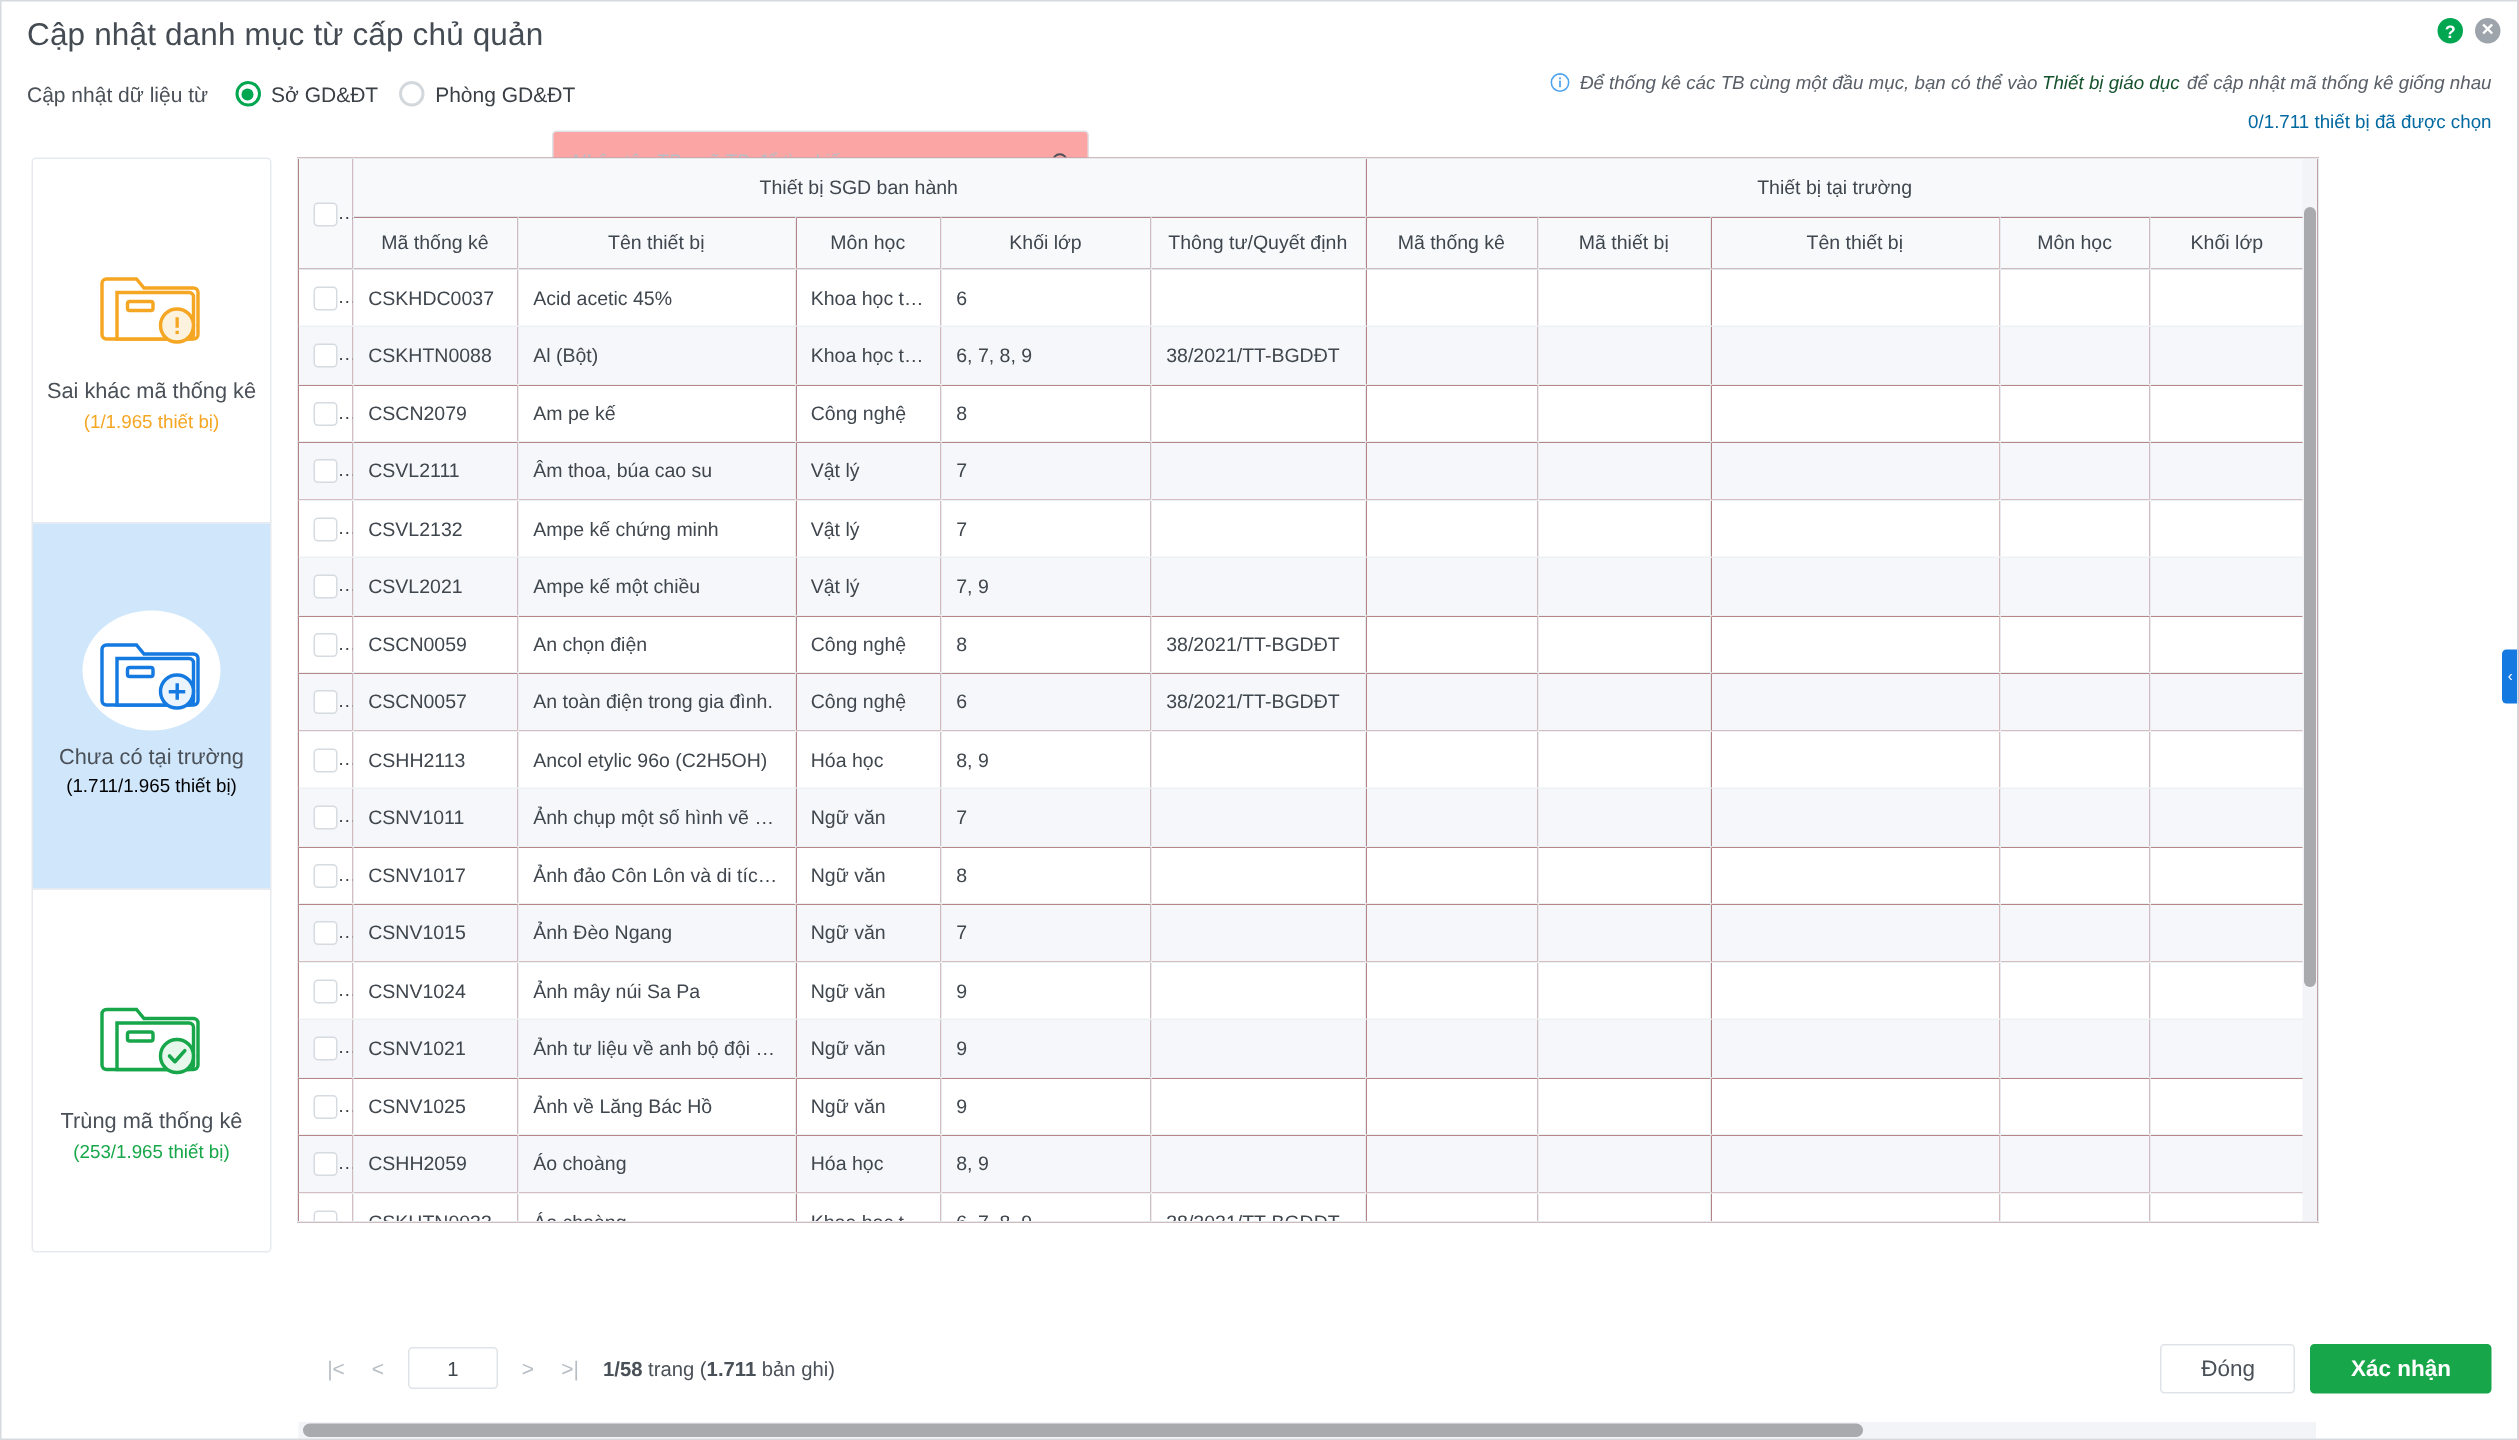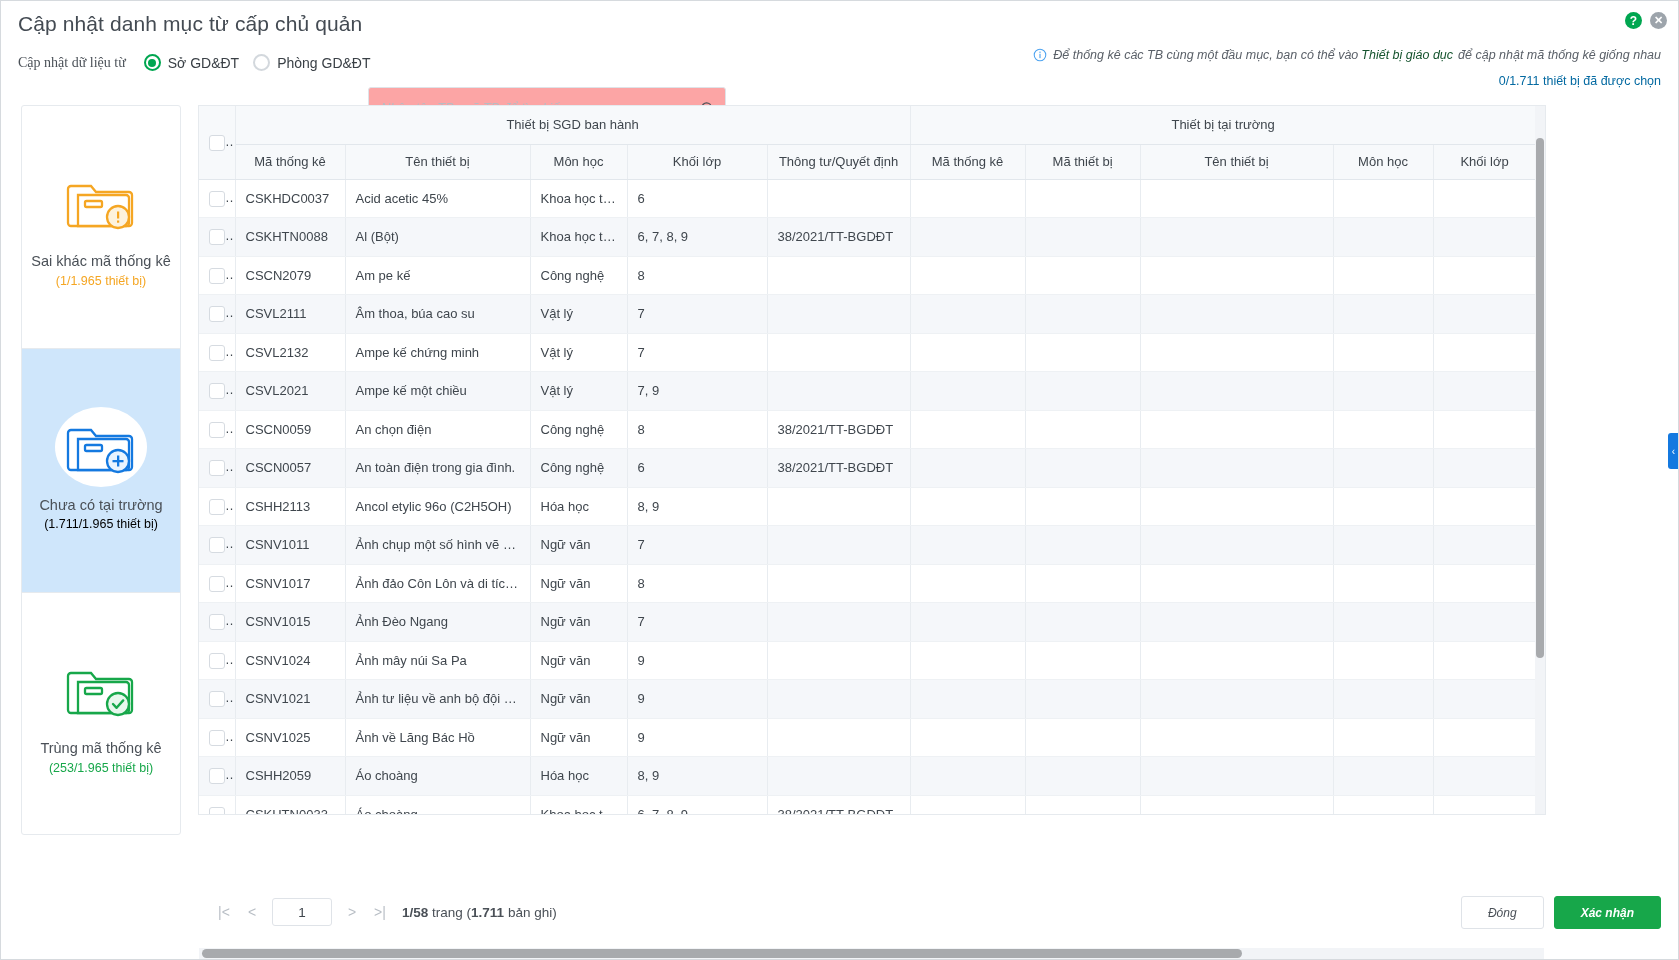--- a/index.html
+++ b/index.html
@@ -33,21 +33,21 @@
     cursor: pointer;
   }
   .circ-help { background: #00a650; }
   .circ-close { background: #9da4ab; font-size: 11px; }
 
   
   .filter-row {
     position: absolute; left: 18px; top: 54px;
     display: flex; align-items: center;
   }
-  .filter-label { font-size: 14px; color: #4a5057; margin-right: 18px; font-family: Liberation Serif, serif; }
+  .filter-label { font-size: 14px; color: #4a5057; margin-right: 18px; }
   .radio-wrap { display: flex; align-items: center; margin-right: 14px; cursor: pointer; }
   .radio-outer {
     width: 17px; height: 17px; border-radius: 50%;
     border: 2px solid #d3d8dd; background: #fff;
     display: flex; align-items: center; justify-content: center;
     margin-right: 7px;
   }
   .radio-outer.checked { border-color: #00a650; }
   .radio-dot { width: 8px; height: 8px; border-radius: 50%; background: #00a650; }
   .radio-text { font-size: 14px; color: #3a4046; }
@@ -226,24 +226,23 @@
   }
   .pg-info { margin-left: 8px; font-size: 13.5px; color: #4a5057; }
   .pg-info b { font-weight: bold; }
 
   .foot-btns {
     position: absolute; right: 18px; top: 12px;
     display: flex; align-items: center; gap: 10px;
   }
   .btn {
     height: 33px; padding: 0 26px;
-    border-radius: 3px; font-size: 12px;
+    border-radius: 3px; font-size: 15px;
     display: flex; align-items: center; justify-content: center;
     cursor: pointer;
-    font-style: italic;
   }
   .btn-close { background: #fff; border: 1px solid #dfe3e8; color: #4a5057; }
   .btn-confirm { background: #17a74a; border: 1px solid #17a74a; color: #fff; font-weight: bold; }
 
   .outer-border {
     position: absolute; left: 0; top: 0; right: 0; bottom: 0;
     border: 1px solid #d6dade;
     pointer-events: none;
   }
 </style>

